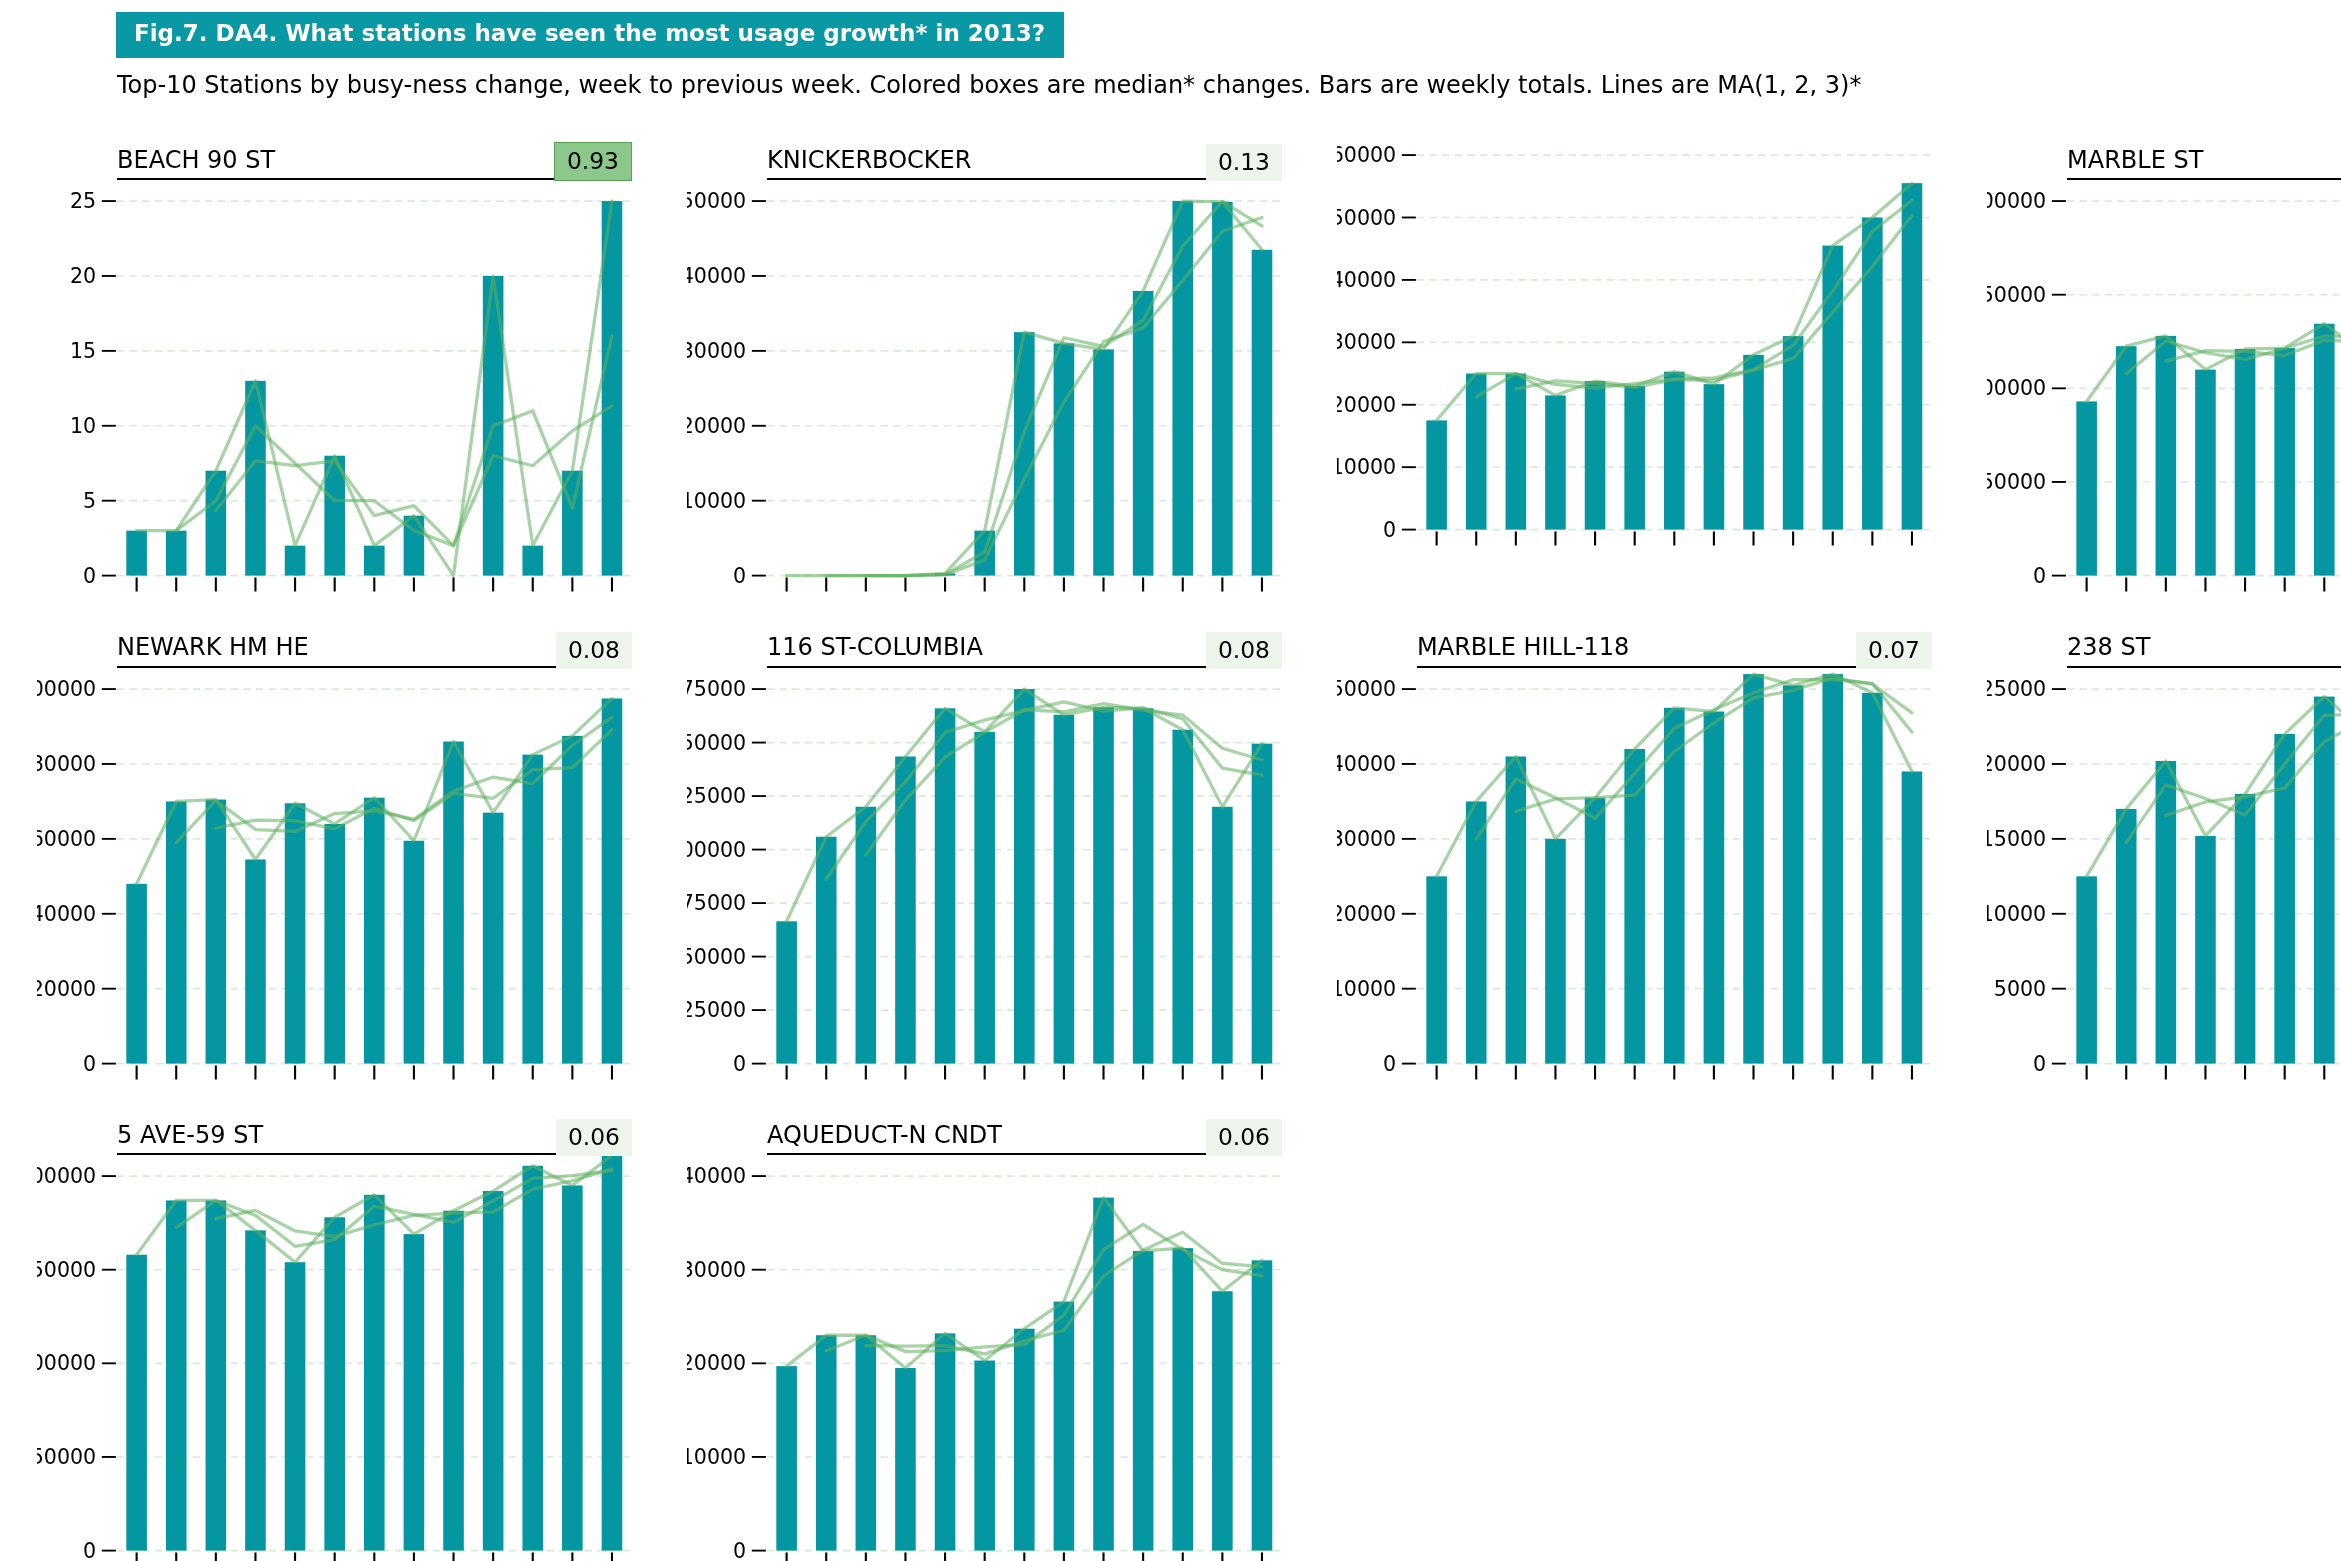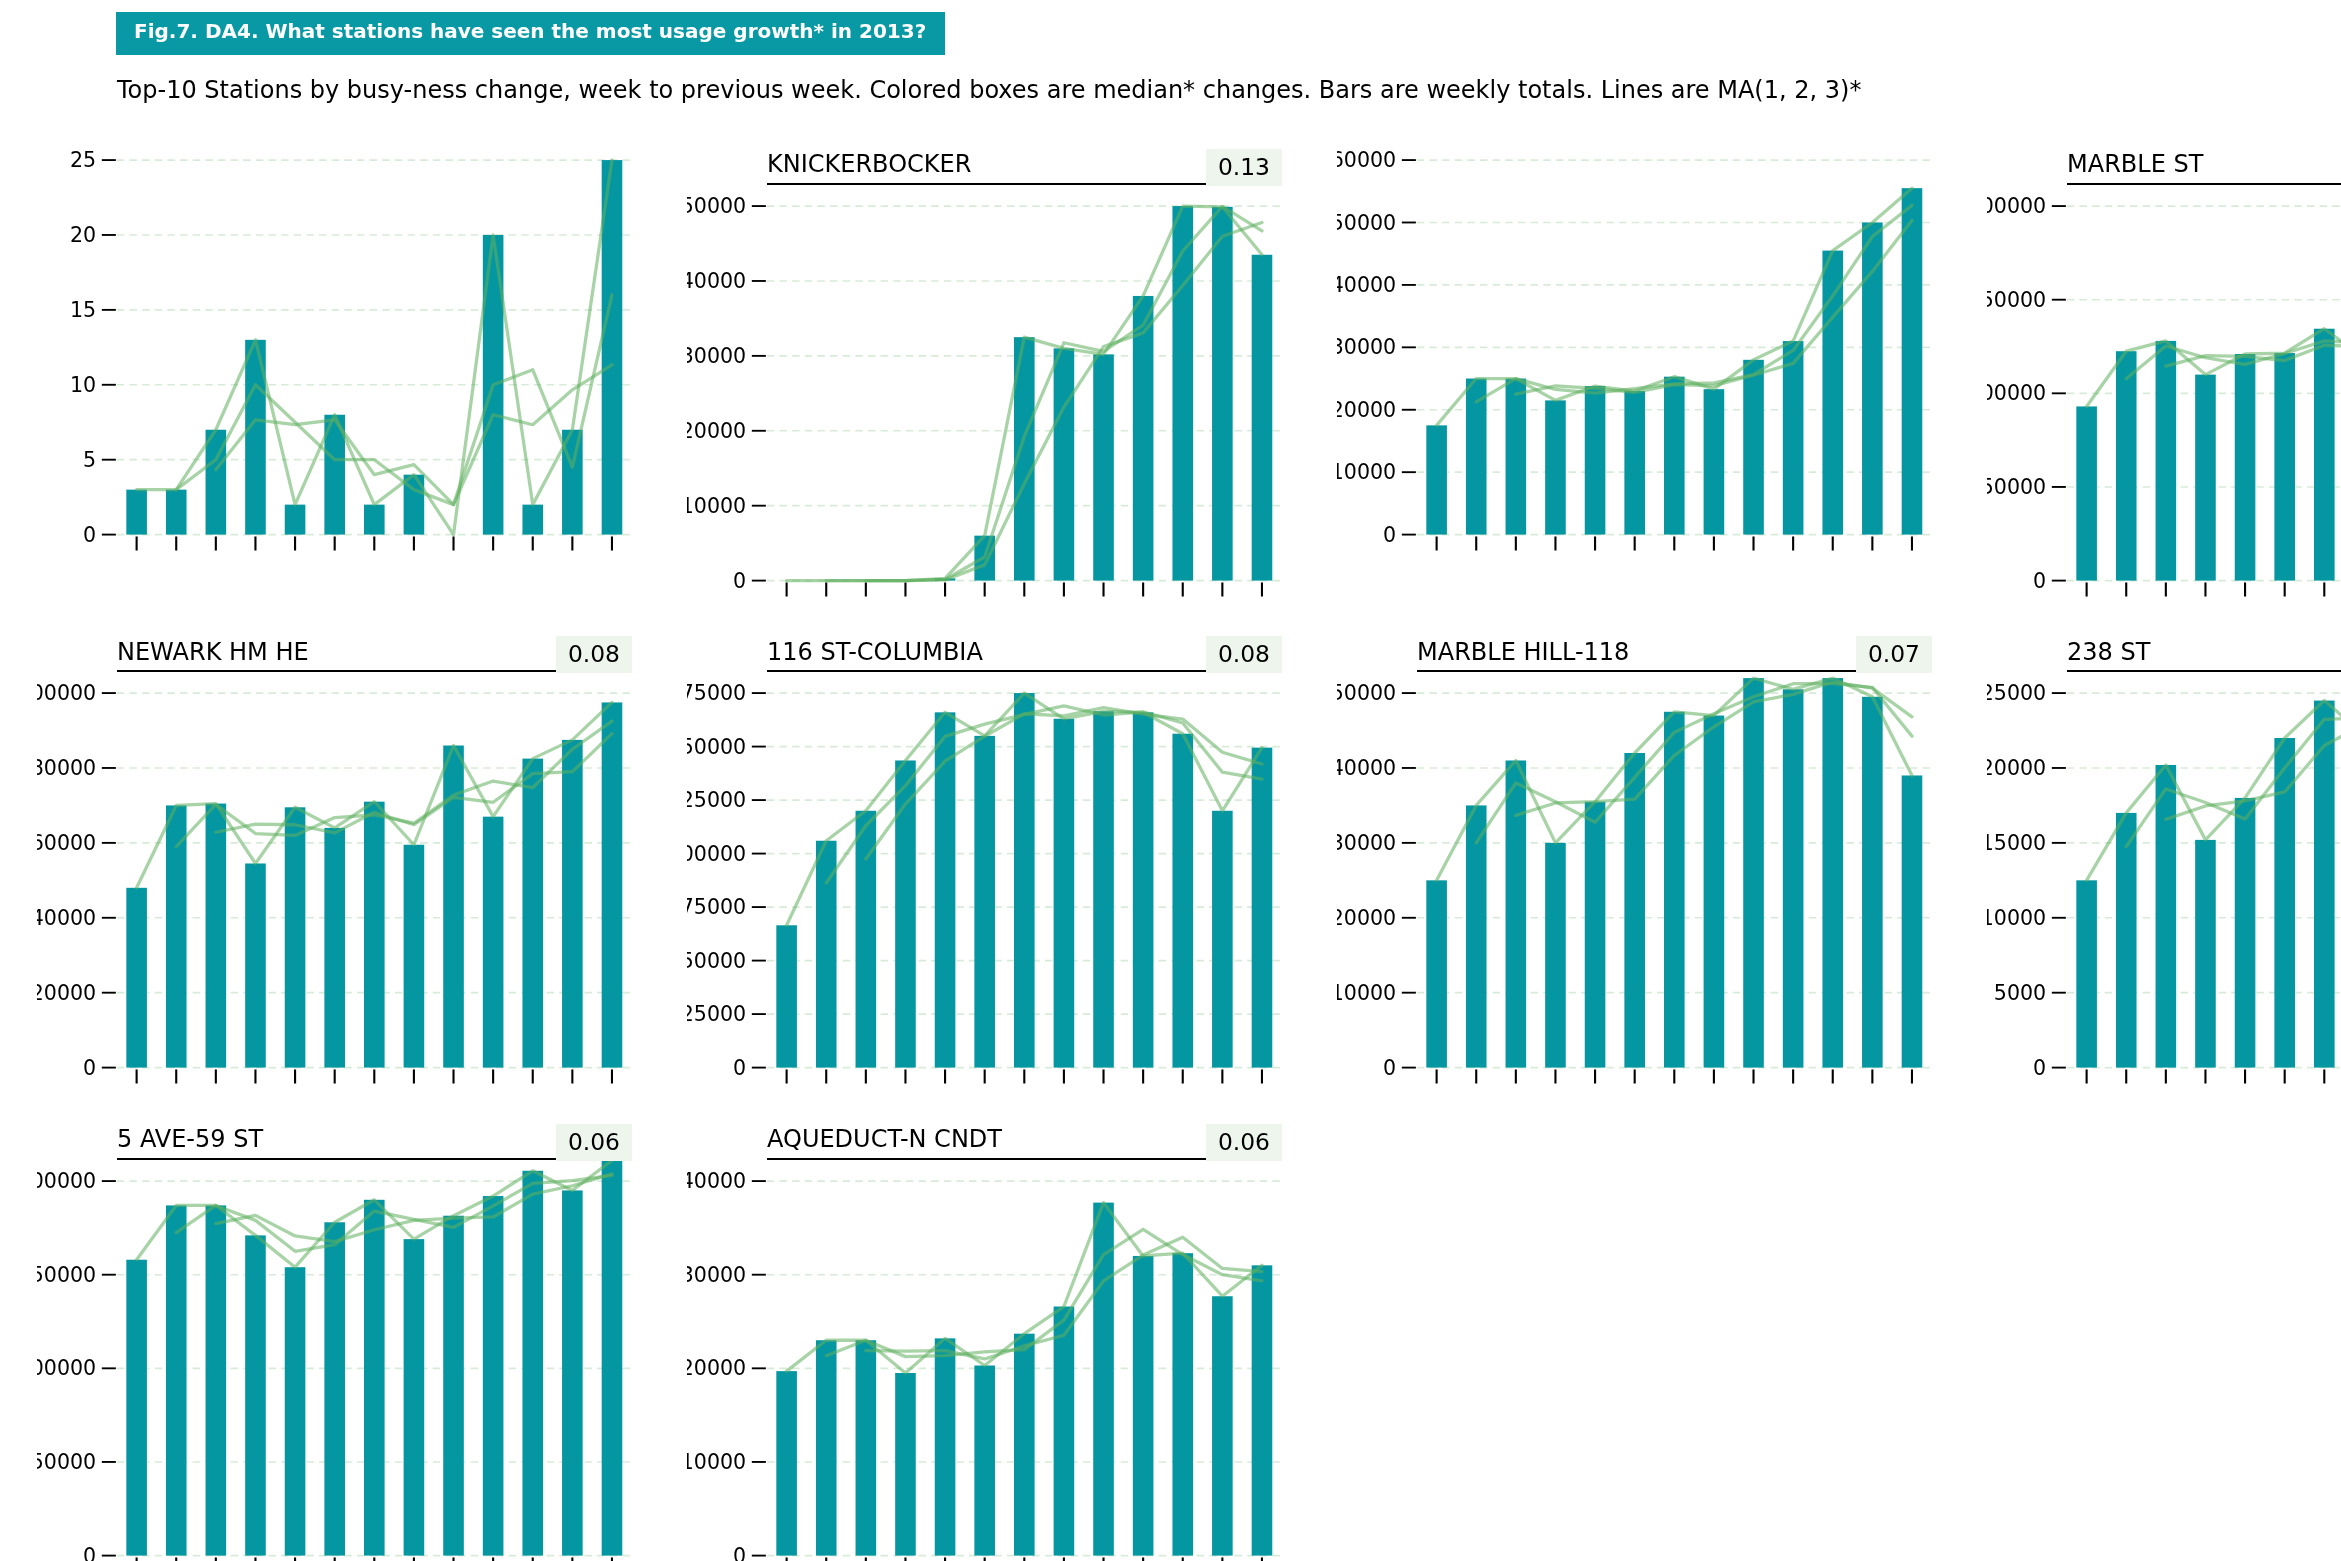--- a/index.html
+++ b/index.html
@@ -10,42 +10,46 @@
     --grid:#D8EBD8;
     --badge-bg:#EDF5ED;
     --badge-hl-bg:#8CC88C;
     --badge-hl-border:#55A055;
     --ink:#000000;
   }
   *{margin:0;padding:0;box-sizing:border-box;}
   html,body{width:2606px;height:1562px;background:#ffffff;overflow:hidden;
     font-family:"DejaVu Sans","Liberation Sans",sans-serif;color:var(--ink);}
   .page{position:relative;width:2606px;height:1562px;}
-  .fig-title{display:inline-block;margin:12px 0 12px 116px;padding:8.4px 19px 11.2px 18px;
-    background:var(--header-bg);color:var(--header-text);font-size:20px;font-weight:bold;line-height:1.15;}
+  .fig-title{display:inline-block;margin:12px 0 4px 116px;padding:8.4px 19px 11.2px 18px;
+    background:var(--header-bg);color:var(--header-text);font-size:23px;font-weight:bold;line-height:1.15;}
   .fig-subtitle{margin:9.4px 0 0 117px;font-size:24px;line-height:1.2;}
   .charts-grid{margin-top:34px;padding-left:37px;display:grid;
     grid-template-columns:repeat(4,595px);column-gap:55px;row-gap:22.5px;}
   .cell{width:595px;}
   .cell-header{margin-left:80px;height:46px;border-bottom:2.8px solid #000;
     display:flex;justify-content:space-between;align-items:flex-end;position:relative;}
   .station{font-size:24px;padding-bottom:4.7px;white-space:nowrap;}
   .badge{font-size:23.4px;line-height:1;padding:6.6px 12px 6.6px 12px;background:var(--badge-bg);
     margin-bottom:-2.8px;z-index:2;}
   .badge.hl{background:var(--badge-hl-bg);border:1.9px solid var(--badge-hl-border);}
   svg.plot{display:block;}
 </style>
 </head>
 <body>
 
 <div class="page">
   <div class="fig-title">Fig.7. DA4. What stations have seen the most usage growth* in 2013?</div>
   <div class="fig-subtitle">Top-10 Stations by busy-ness change, week to previous week. Colored boxes are median* changes. Bars are weekly totals. Lines are MA(1, 2, 3)*</div>
   <div class="charts-grid">
   <div class="cell">
+    <div class="cell-header">
+      <span class="station">BEACH 90 ST</span>
+      <span class="badge hl">0.93</span>
+    </div>
     <svg class="plot" width="595" height="419" viewBox="0 0 1270 895" xmlns="http://www.w3.org/2000/svg">
           <line x1="170" y1="845" x2="1270" y2="845" stroke="#D8EBD8" stroke-width="3.5" stroke-dasharray="16 11"></line>
           <line x1="138" y1="845" x2="168" y2="845" stroke="#000000" stroke-width="4"></line>
           <text x="126" y="860" text-anchor="end" font-size="44" fill="#000000">0</text>
           <line x1="170" y1="685" x2="1270" y2="685" stroke="#D8EBD8" stroke-width="3.5" stroke-dasharray="16 11"></line>
           <line x1="138" y1="685" x2="168" y2="685" stroke="#000000" stroke-width="4"></line>
           <text x="126" y="700" text-anchor="end" font-size="44" fill="#000000">5</text>
           <line x1="170" y1="525" x2="1270" y2="525" stroke="#D8EBD8" stroke-width="3.5" stroke-dasharray="16 11"></line>
           <line x1="138" y1="525" x2="168" y2="525" stroke="#000000" stroke-width="4"></line>
           <text x="126" y="540" text-anchor="end" font-size="44" fill="#000000">10</text>

